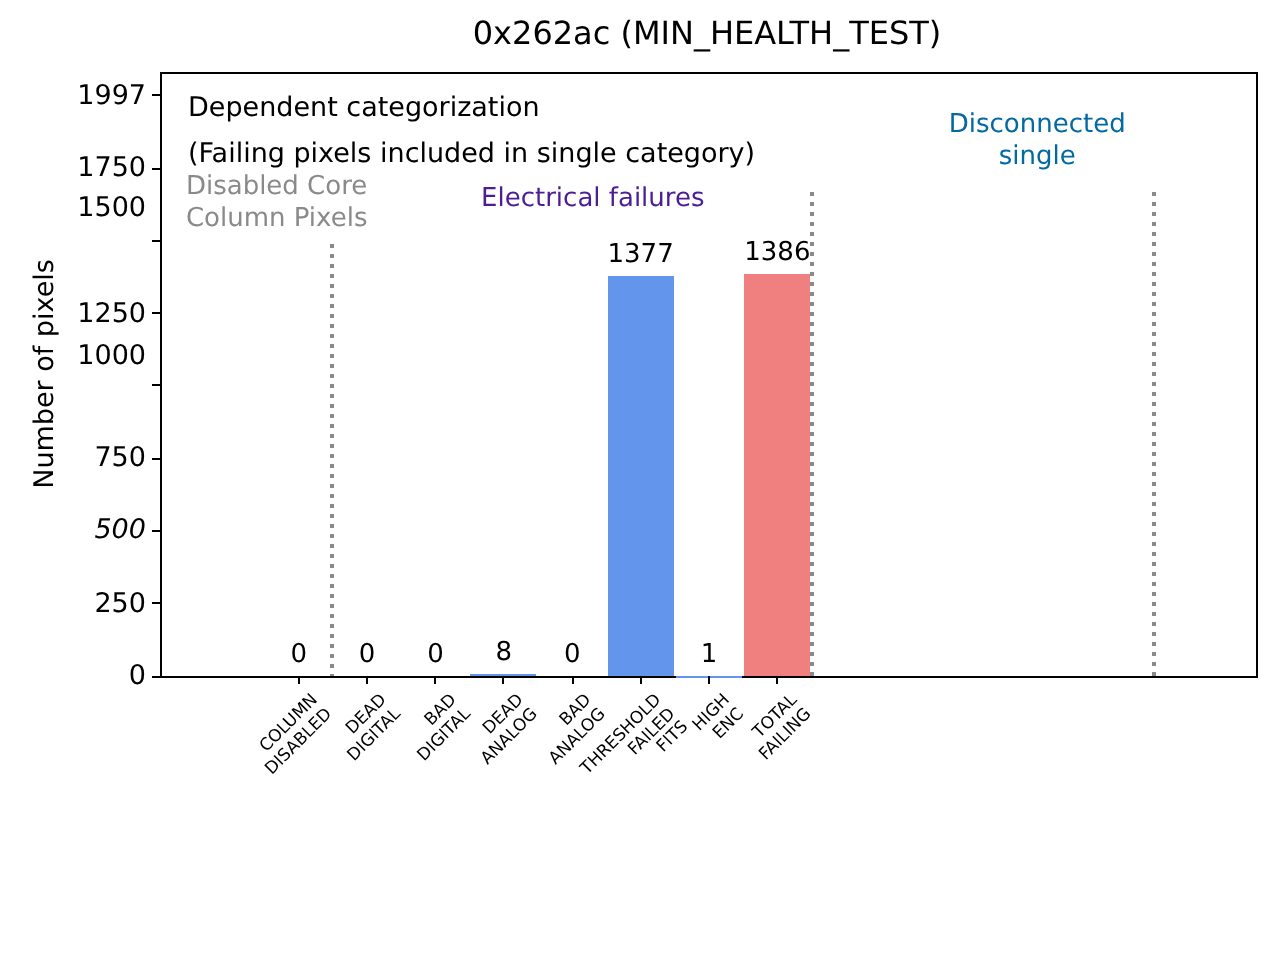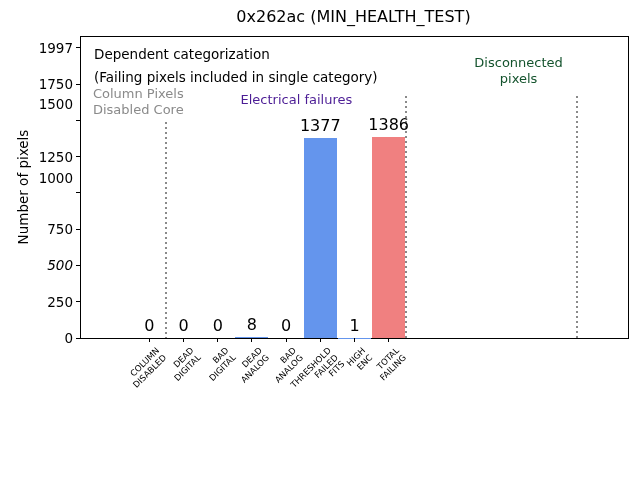--- a/index.html
+++ b/index.html
@@ -15,21 +15,21 @@
   }
   .y-axis-title{
     position:absolute;left:-128px;top:179px;width:301px;text-align:center;
     transform:rotate(-90deg);font-size:13.5px;color:#000;
   }
   .plot-area{
     position:absolute;left:80px;top:36px;width:547px;height:301px;
     border:1px solid #000;background:#fff;
   }
   .bar{position:absolute;bottom:0;}
-  .vlabel{position:absolute;width:60px;text-align:center;font-size:16px;color:#000;}
+  .vlabel{position:absolute;width:60px;text-align:center;font-size:13px;color:#000;}
   .xtickmark{position:absolute;width:1px;height:4px;background:#000;}
   .ytickmark{position:absolute;width:4px;height:1px;background:#000;}
   .yticklabel{position:absolute;left:-64px;width:56px;text-align:right;font-size:13.5px;color:#000;line-height:16px;}
   .xticklabel{
     position:absolute;font-size:8.5px;line-height:9.5px;text-align:right;
     white-space:nowrap;transform-origin:100% 0;transform:rotate(-45deg);color:#000;
   }
   .separator{position:absolute;width:2px;}
   .region-label{position:absolute;font-size:13px;line-height:16.5px;white-space:nowrap;}
   .note{position:absolute;left:13px;top:6px;font-size:13.5px;line-height:23px;color:#000;white-space:nowrap;}
@@ -42,29 +42,29 @@
   <div class="y-axis-title">Number of pixels</div>
   <div class="plot-area">
     <div class="note">
         <div>Dependent categorization</div>
         <div>(Failing pixels included in single category)</div>
       </div>
   <div class="separator" style="left: 84.4688px; top: 84.8602px; height: 216.14px; background-image: repeating-linear-gradient(rgb(138, 138, 138) 0px, rgb(138, 138, 138) 2px, transparent 2px, transparent 5px);"></div>
       <div class="separator" style="left: 323.781px; top: 59.4747px; height: 241.525px; background-image: repeating-linear-gradient(rgb(138, 138, 138) 0px, rgb(138, 138, 138) 2px, transparent 2px, transparent 5px);"></div>
       <div class="separator" style="left: 494.719px; top: 59.4747px; height: 241.525px; background-image: repeating-linear-gradient(rgb(138, 138, 138) 0px, rgb(138, 138, 138) 2px, transparent 2px, transparent 5px);"></div>
       <div class="region-label" style="color: rgb(138, 138, 138); top: 48.5952px; left: 11.9656px; text-align: left;">
+        <div>Disabled Core</div>
         <div>Column Pixels</div>
-        <div>Disabled Core</div>
       </div>
       <div class="region-label" style="color: #4c1d95; top: 54.6877px; left: 215.381px; text-align: center; transform: translateX(-50%);">
         <div>Electrical failures</div>
       </div>
-      <div class="region-label" style="color: #14532d; top: 17.8424px; left: 437.6px; text-align: center; transform: translateX(-50%);">
+      <div class="region-label" style="color: #0369a1; top: 17.8424px; left: 437.6px; text-align: center; transform: translateX(-50%);">
         <div>Disconnected</div>
-        <div>pixels</div>
+        <div>single</div>
       </div>
       <div class="bar" style="left: 51.875px; width: 33px; height: 0px; background: rgb(100, 149, 237);"></div>
       <div class="vlabel" style="left: 38.375px; bottom: 3px;">0</div>
       <div class="xtickmark" style="left: 67.875px; top: 301px;"></div>
       <div class="xticklabel" style="right: 472.625px; top: 309px;">
         <div>COLUMN</div>
         <div>DISABLED</div>
       </div>
       <div class="bar" style="left: 86.0625px; width: 33px; height: 0px; background: rgb(100, 149, 237);"></div>
       <div class="vlabel" style="left: 72.5625px; bottom: 3px;">0</div>

